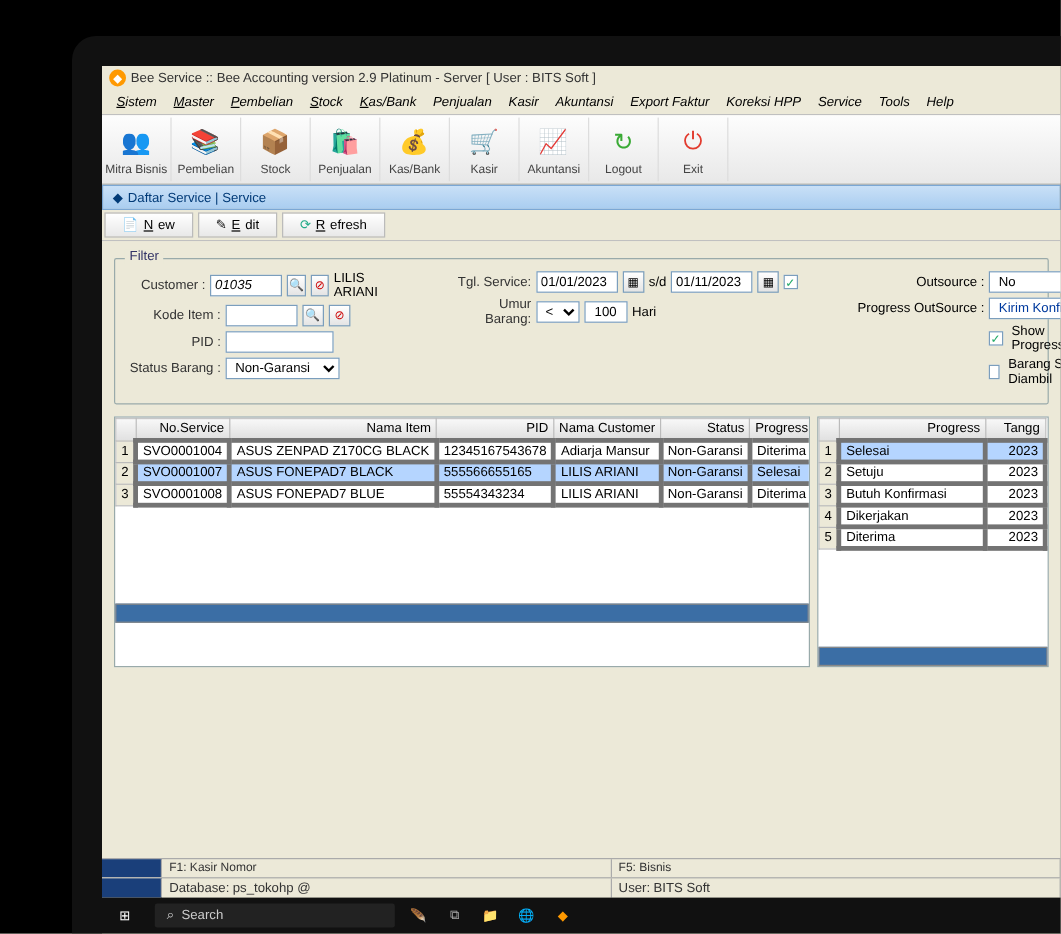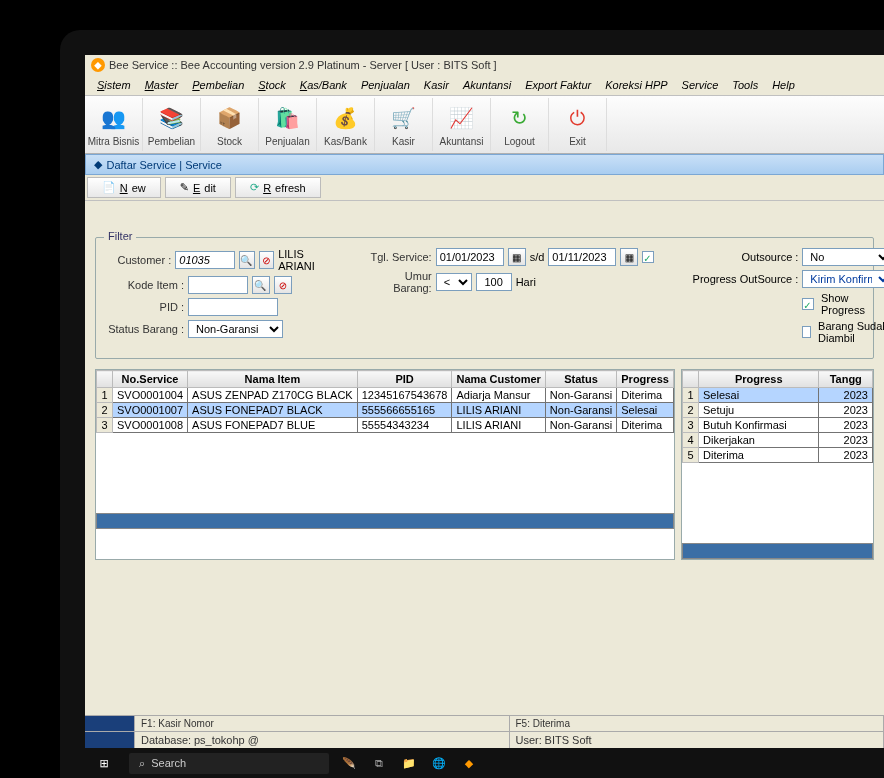--- a/index.html
+++ b/index.html
@@ -12,37 +12,37 @@
 .menu-bar { display: flex; gap: 2px; padding: 2px 6px; background: #ece9d8; border-bottom: 1px solid #c0c0c0; }
 .menu-bar .mi { padding: 2px 6px; cursor: default; font-style: italic; }
 .menu-bar .mi u { text-decoration: underline; }
 .toolbar { display: flex; background: linear-gradient(#fdfdfd,#e8e8e8); border-bottom: 1px solid #b0b0b0; padding: 2px 0; }
 .tb-btn { width: 58px; text-align: center; padding: 4px 0; border-right: 1px solid #ddd; }
 .tb-btn .ico { width: 32px; height: 32px; margin: 0 auto 2px; border-radius: 4px; display:flex;align-items:center;justify-content:center;font-size:20px;}
 .tb-btn .lbl { font-size: 10px; color: #444; }
 .sub-title { background: linear-gradient(#c9e0f7,#a9cdf0); border: 1px solid #7ba7d4; padding: 3px 8px; display:flex;align-items:center;gap:4px; color:#003a77;}
 .action-bar { display: flex; background: #ece9d8; border-bottom: 1px solid #c0c0c0; }
 .act { padding: 3px 14px; border: 1px solid #bbb; margin: 2px; background: linear-gradient(#fff,#e8e8e8); display:flex;align-items:center;gap:4px;}
-.content { flex: 1; background: #ece9d8; padding: 14px 10px 4px 10px; display:flex;flex-direction:column;overflow:hidden;margin-top:22px;}
+.content { flex: 1; background: #ece9d8; padding: 14px 10px 4px 10px; display:flex;flex-direction:column;overflow:hidden;}
 .filter-box { border: 1px solid #9aa; border-radius: 2px; padding: 10px 8px 14px 8px; position: relative; background:#ece9d8;}
 .filter-box .legend { position: absolute; top: -8px; left: 8px; background:#ece9d8; padding: 0 4px; color:#336; }
-.filter-grid { display: flex; gap: 31px; }
+.filter-grid { display: flex; gap: 42px; }
 .fcol { display: flex; flex-direction: column; gap: 4px; }
 .frow { display: flex; align-items: center; gap: 4px; }
 .flabel { width: 80px; text-align: right; color:#333;}
 .flabel2 { width: 68px; text-align: right; color:#333;}
 input[type=text], select { border: 1px solid #7b9ebd; background: #fff; height: 18px; padding: 1px 3px; font-size: 11px;}
 .icon-btn { width: 18px; height: 18px; border: 1px solid #7b9ebd; background: linear-gradient(#fff,#e4e4e4); display:inline-flex;align-items:center;justify-content:center;font-size:10px;}
 .tables-row { display:flex; gap:6px; margin-top:10px; flex:0 0 auto;}
 .tbl-wrap { border:1px solid #9aa; background:#fff; overflow:hidden; }
 .tbl-wrap.main { flex: 0 0 580px; }
 .tbl-wrap.side { flex: 1; }
 table { border-collapse: collapse; width: 100%; }
-th { background: linear-gradient(#f8f8f8,#e0e0e0); border: 1px solid #bbb; padding: 2px 4px; font-weight: bold; text-align: center; white-space: nowrap;}
-td { border: 1px solid #737373; padding: 1px 4px; white-space: nowrap; background:#fff;}
+th { background: linear-gradient(#f8f8f8,#e0e0e0); border: 1px solid #bbb; padding: 2px 4px; font-weight: normal; text-align: right; white-space: nowrap;}
+td { border: 4px solid #737373; padding: 1px 4px; white-space: nowrap; background:#fff;}
 tr.sel td { background: #b5d5ff; }
 td.rownum { background:#ece9d8 !important; text-align:center; width:16px;border:1px solid #bbb;}
 .hscroll { height: 16px; background: #3b6ea5; margin-top: 80px; border:1px solid #888;}
 .status-strip { display:flex; background:#ece9d8; border-top:1px solid #aaa;}
 .status-cell { padding:2px 6px; border-right:1px solid #aaa; font-size:10px; color:#333;}
 .status-cell.blue { background:#1a3f7a; width:50px;}
 .taskbar { height:30px; background:#111; display:flex; align-items:center; padding:0 4px; gap:10px;}
 .win-btn { width:30px;height:26px;display:flex;align-items:center;justify-content:center;color:#fff;}
 .search-pill { background:#222;border-radius:2px;padding:4px 10px;display:flex;align-items:center;gap:6px;color:#ccc;width:200px;}
 .task-ico { width:20px;height:20px;display:flex;align-items:center;justify-content:center;}
@@ -271,21 +271,21 @@
               </tbody>
             </table>
       <div class="hscroll"></div>
     </div>
   </div>
 </div>
 
 <div class="status-strip">
   <div class="status-cell blue"></div>
   <div class="status-cell" style="flex:1">F1: Kasir Nomor</div>
-  <div class="status-cell" style="flex:1">F5: Diterima</div>
+  <div class="status-cell" style="flex:1">F5: Bisnis</div>
 </div>
 <div class="status-strip">
   <div class="status-cell blue"></div>
   <div class="status-cell" style="flex:1"><span>Database:</span> <span>ps_tokohp @</span></div>
   <div class="status-cell" style="flex:1"><span>User:</span> <span>BITS Soft</span></div>
 </div>
 
 <div class="taskbar">
   <div class="win-btn">⊞</div>
   <div class="search-pill">

